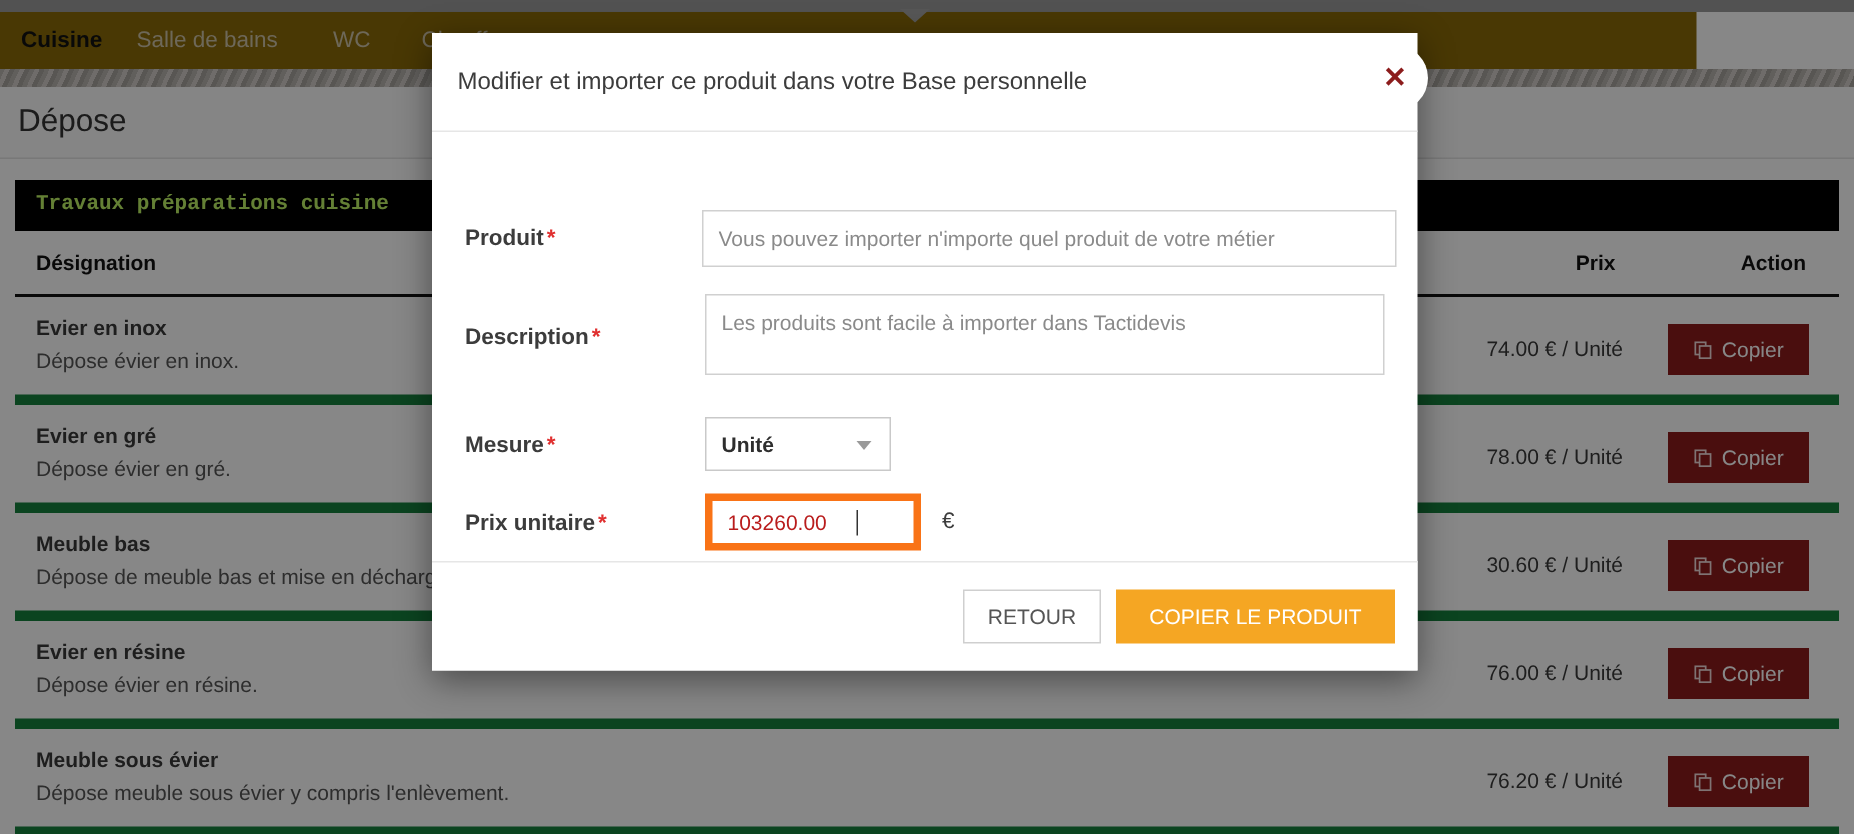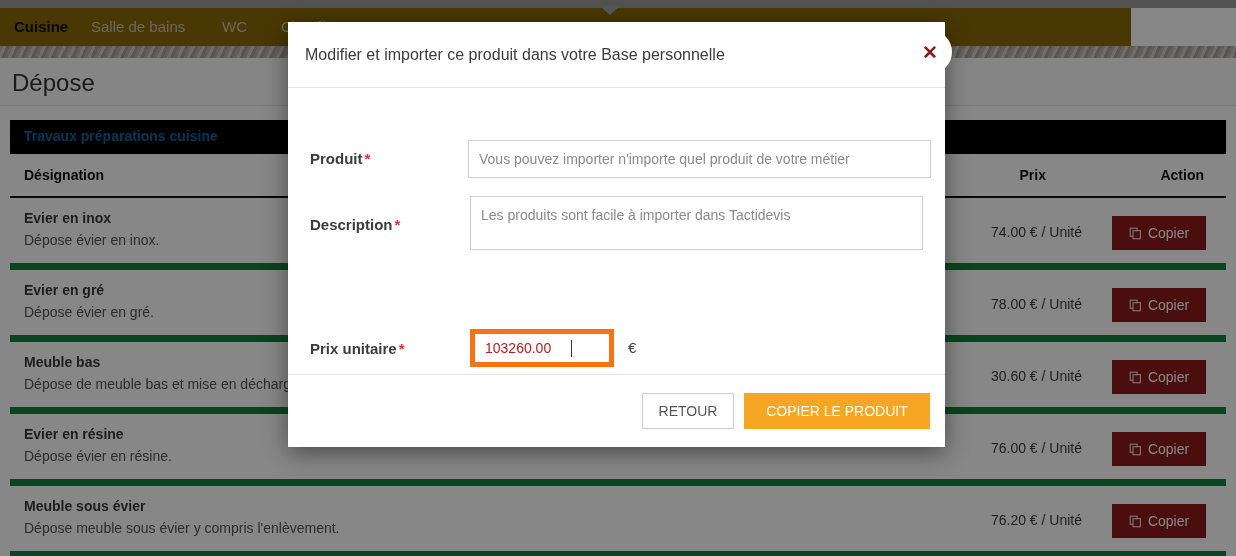--- a/index.html
+++ b/index.html
@@ -63,49 +63,49 @@
 
   
   .title-band {
     position: absolute; left: 0; top: 58px;
     width: 1236px; height: 48px;
     background: #fbfbfb;
     border-bottom: 1px solid #e3e3e3;
   }
   .title-band .page-title {
     position: absolute; left: 12px; top: 11px;
-    font-size: 24px; color: #333333; font-weight: normal;
+    font-size: 21px; color: #333333; font-weight: normal;
   }
 
   
   .section-bar {
     position: absolute; left: 10px; top: 120px;
     width: 1216px; height: 34px;
     background: #000000;
   }
   .section-bar .section-label {
     position: absolute; left: 14px; top: 8px;
-    font-size: 14px; color: #0369a1; font-weight: bold;
+    font-size: 14px; color: #bef264; font-weight: bold; font-family: Liberation Mono, monospace;
   }
 
   
   .tbl {
     position: absolute; left: 10px; top: 154px;
     width: 1216px;
   }
   .tbl-head {
     position: relative; height: 44px;
     border-bottom: 2px solid #111111;
   }
   .th {
     position: absolute; top: 13px;
     font-size: 14px; font-weight: bold; color: #111111;
   }
   .th-designation { left: 14px; }
-  .th-prix   { right: 180px; padding-left: 48px; }
+  .th-prix   { right: 149px; padding-left: 48px; }
   .th-action { right: 22px; }
 
   .row {
     position: relative; height: 72px;
     border-bottom: 7px solid #15803d;
   }
   .row-name {
     position: absolute; left: 14px; top: 12px;
     font-size: 14px; font-weight: bold; color: #3a3a3a;
     white-space: nowrap;
@@ -394,20 +394,29 @@
       <input class="finput" type="text" readonly="" style="left: 180px; top: 4px; width: 463px; height: 38px;" value="Vous pouvez importer n'importe quel produit de votre métier">
     </div>
 
     <div class="frow" style="top:104px; height:72px;">
       <div class="flabel" style="top:24px;">
         <span>Description</span><span class="req">*</span>
       </div>
       <textarea class="finput" style="left: 182px; top: 4px; width: 453px; height: 54px;">Les produits sont facile à importer dans Tactidevis</textarea>
     </div>
 
+    <div class="frow" style="top:190px; height:36px;">
+      <div class="flabel" style="top:10px;">
+        <span>Mesure</span><span class="req">*</span>
+      </div>
+      <div class="fselect" style="left:182px; top:0px; width:124px; height:36px;">
+        <span>Unité</span>
+        <span class="caret"></span>
+      </div>
+    </div>
 
     <div class="frow" style="top:241px; height:38px;">
       <div class="flabel" style="top:11px;">
         <span>Prix unitaire</span><span class="req">*</span>
       </div>
       <input class="finput focused" type="text" readonly="" style="left: 182px; top: 0px; width: 144px; height: 38px;" value="103260.00">
       <div class="caret-bar" style="left:283px; top:11px;"></div>
       <div class="suffix" style="left:340px; top:10px;">€</div>
     </div>
   </div>

